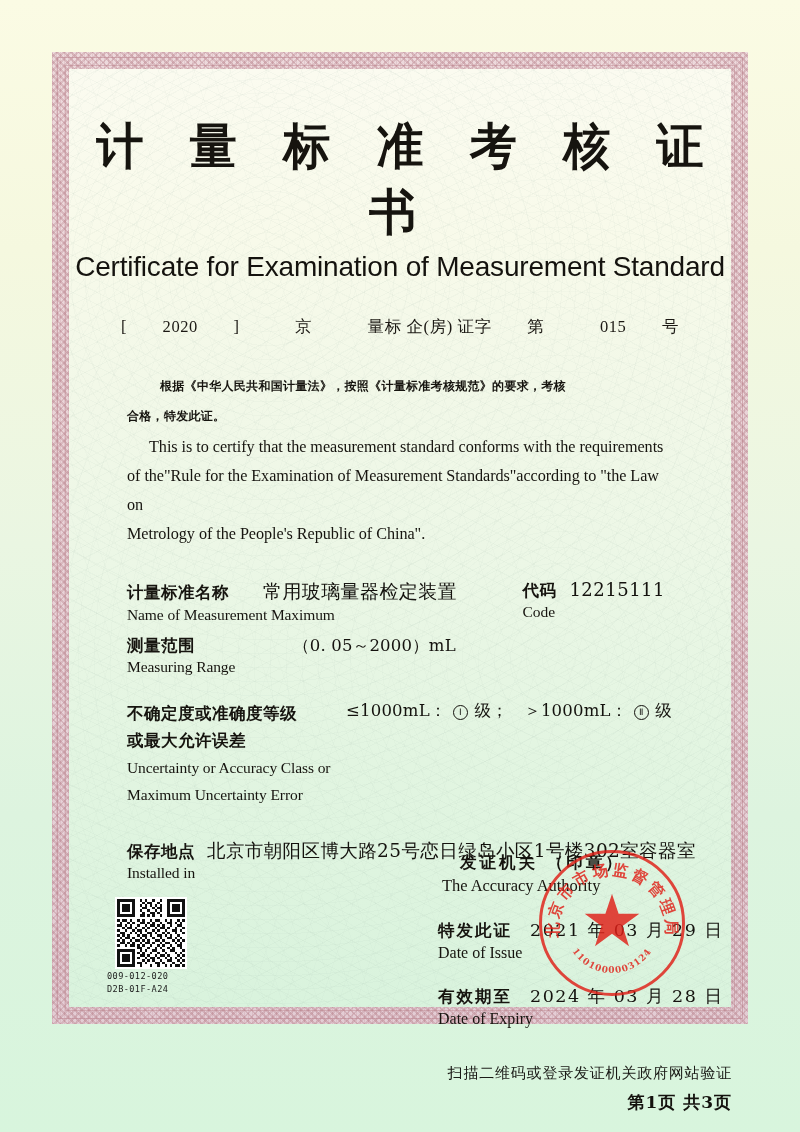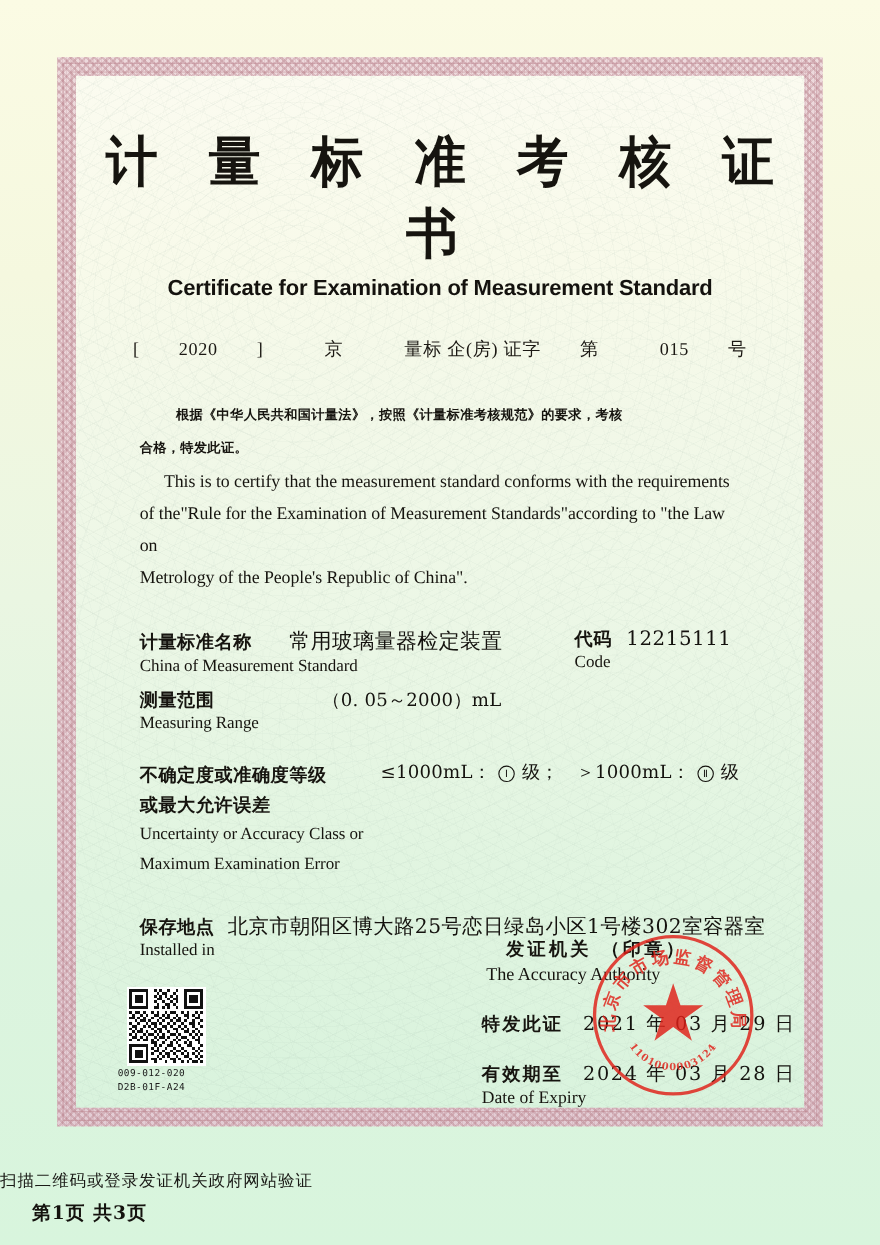--- a/index.html
+++ b/index.html
@@ -53,21 +53,21 @@
   .title-cn{
     text-align:center;margin-top:48px;
     font-family:"DejaVu Serif",serif;
     font-size:47px;font-weight:700;letter-spacing:15px;
     color:#16140f;text-indent:15px;
     transform:scaleY(1.05);
   }
   .title-en{
     text-align:center;margin-top:8px;
     font-family:"Liberation Sans",sans-serif;
-    font-size:20px;font-weight:700;letter-spacing:-.2px;color:#14120e;
+    font-size:28px;font-weight:400;letter-spacing:-.2px;color:#14120e;
   }
   .cert-no{
     text-align:center;margin-top:33px;
     font-size:16.5px;color:#1b1813;letter-spacing:.6px;
   }
   .cert-no span{margin:0 3px;}
   .cert-no .gap{display:inline-block;width:14px;}
 
   
   .body-block{margin:33px 58px 0 58px;}
@@ -161,21 +161,21 @@
   
   .qr-wrap{position:absolute;left:55px;top:845px;width:96px;}
   .qr{width:88px;height:72px;display:block;}
   .qr-code-line{
     font-family:"DejaVu Sans Mono",monospace;font-size:8.6px;
     color:#1b1b1b;letter-spacing:.4px;line-height:11px;margin-top:2px;
   }
 
   
   .footer{
-    position:absolute;left:0;top:1064px;width:732px;text-align:left;z-index:4;
+    position:absolute;left:0;top:1064px;width:732px;text-align:right;z-index:4;
   }
   .footer-note{
     font-family:"DejaVu Serif",serif;font-size:15px;color:#1a1a16;letter-spacing:.8px;
   }
   .footer-page{
     font-family:"DejaVu Serif",serif;font-size:17px;color:#14120e;
     letter-spacing:1px;margin-top:8px;font-weight:600;margin-left:29px;
   }
 </style>
 </head>
@@ -222,21 +222,21 @@
         </div>
 
         <div class="fields">
 
 
           <div class="field field-name">
             <div class="frow">
               <span class="lbl-cn w-name">计量标准名称</span>
               <span class="val">常用玻璃量器检定装置</span>
             </div>
-            <div class="lbl-en">China of Measurement Standard</div>
+            <div class="lbl-en">Name of Measurement Maximum</div>
             <div class="code-col">
               <div>
                 <span class="code-cn">代码</span>
                 <span class="code-val">12215111</span>
               </div>
               <div class="code-en">Code</div>
             </div>
           </div>
 
           <div class="field field-range">
@@ -245,21 +245,21 @@
               <span class="val val-sm">（0. 05～2000）mL</span>
             </div>
             <div class="lbl-en">Measuring Range</div>
           </div>
 
           <div class="field field-unc">
             <div class="unc-left">
               <span class="lbl-cn">不确定度或准确度等级</span>
               <span class="lbl-cn">或最大允许误差</span>
               <span class="lbl-en">Uncertainty or Accuracy Class or</span>
-              <span class="lbl-en">Maximum Examination Error</span>
+              <span class="lbl-en">Maximum Uncertainty Error</span>
             </div>
             <div class="unc-right">
               <span>≤1000mL：</span>
               <span class="circnum">Ⅰ</span>
               <span>级；</span>
               &nbsp;
               <span>＞1000mL：</span>
               <span class="circnum">Ⅱ</span>
               <span>级</span>
             </div>
@@ -279,20 +279,21 @@
     </div>
   </div>
 
   <div class="auth-block">
     <div class="auth-cn">发证机关 （印章）</div>
     <div class="auth-en">The Accuracy Authority</div>
 
     <div class="date-row">
       <span class="date-cn">特发此证</span>
       <span class="date-val">2021 年 03 月 29 日</span>
+      <div class="date-en">Date of Issue</div>
     </div>
 
     <div class="date-row">
       <span class="date-cn">有效期至</span>
       <span class="date-val">2024 年 03 月 28 日</span>
       <div class="date-en">Date of Expiry</div>
     </div>
   </div>
 
   <div class="seal">

